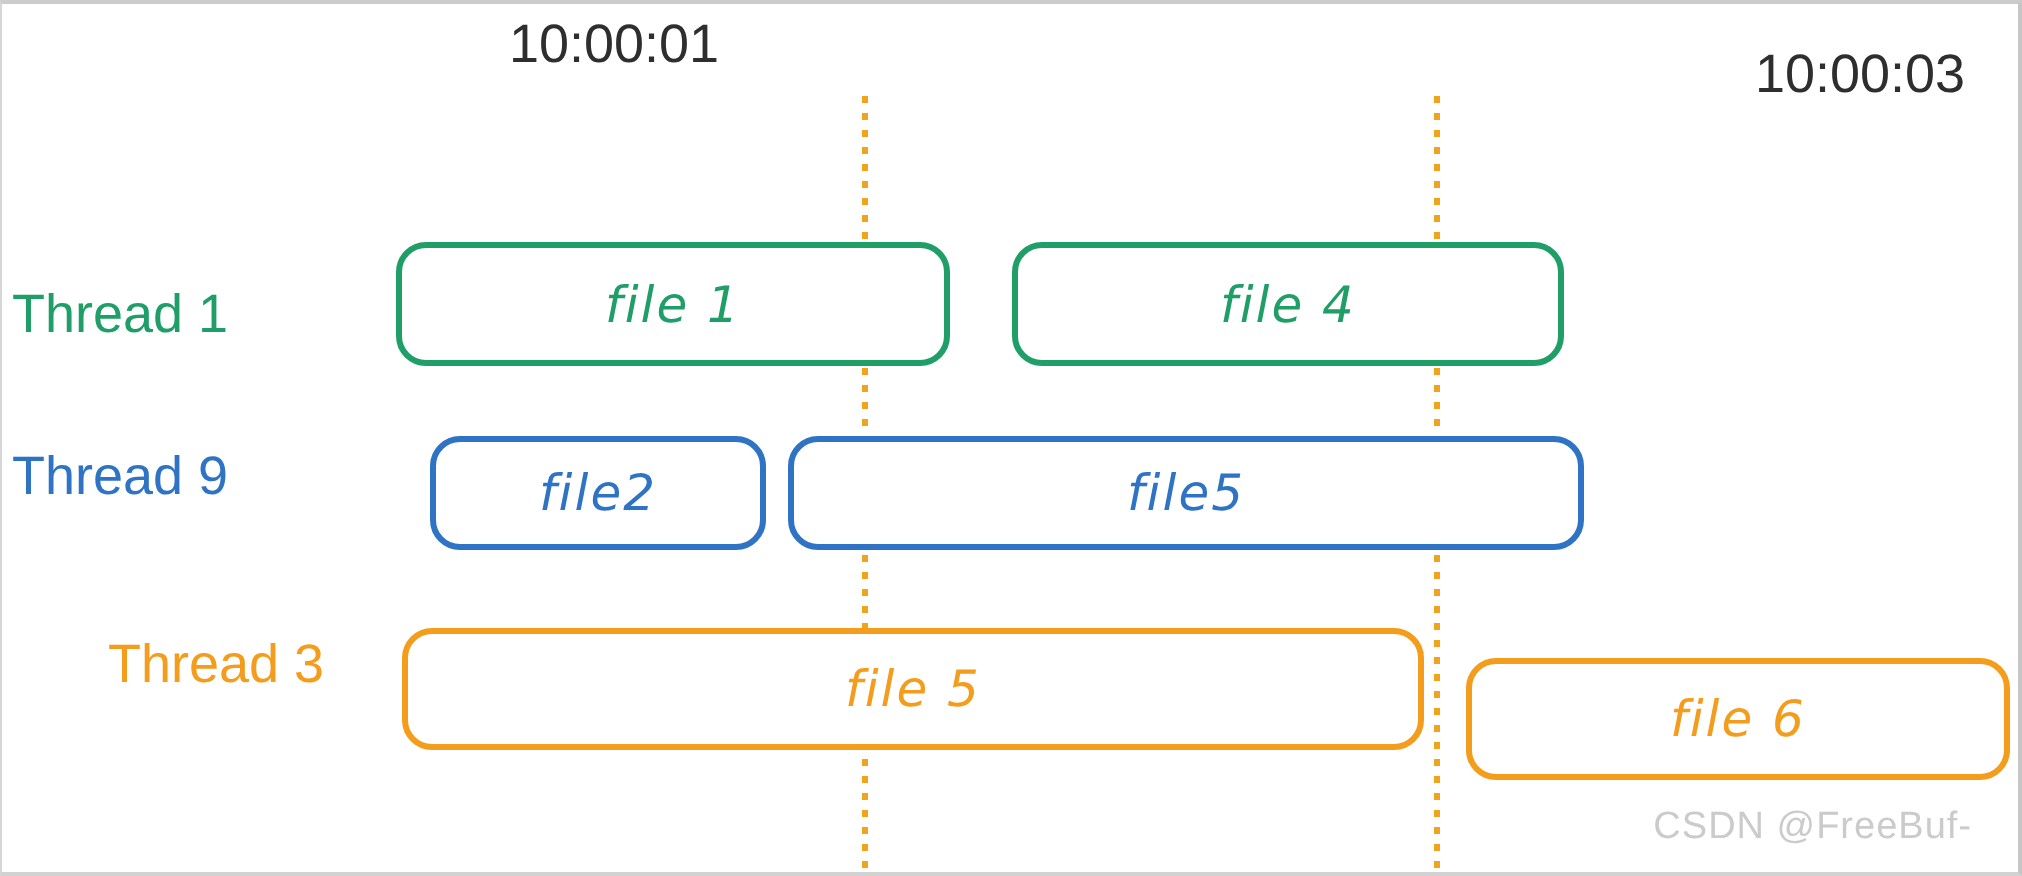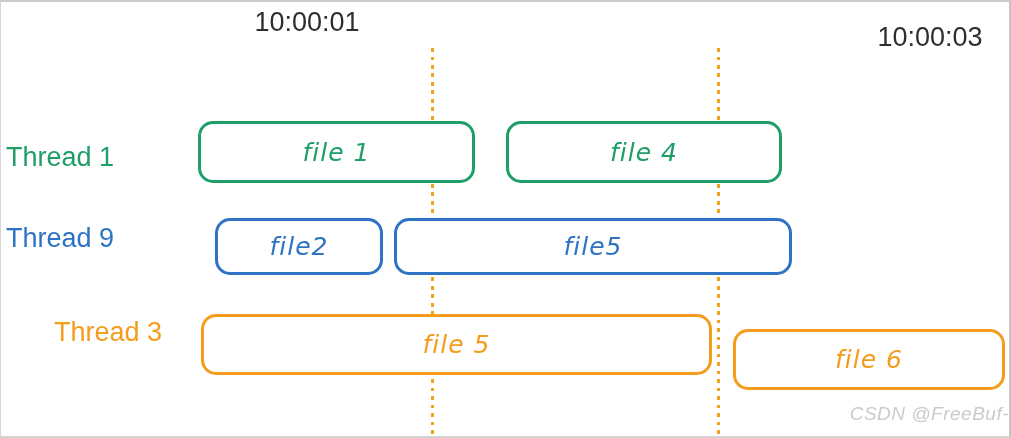--- a/index.html
+++ b/index.html
@@ -85,27 +85,26 @@
   .task-file3 { left: 200px; top: 312px; width: 511px; height: 61px; }
   .task-file6 { left: 732px; top: 312px; width: 272px; height: 61px; margin-top: 15px; }
 
   .green  { color: #1f9e68; }
   .blue   { color: #2e73c4; }
   .orange { color: #f49c1b; }
 
   
   .watermark {
     position: absolute;
-    right: 0;
+    right: 23px;
     bottom: 11px;
     font-size: 19px;
     color: #cbcbcb;
     letter-spacing: 0.5px;
     white-space: nowrap;
-    font-style: italic;
   }
 </style>
 </head>
 <body>
 
 <div class="frame">
 
   <span class="timestamp ts-1">10:00:01</span>
   <span class="timestamp ts-3">10:00:03</span>
 

